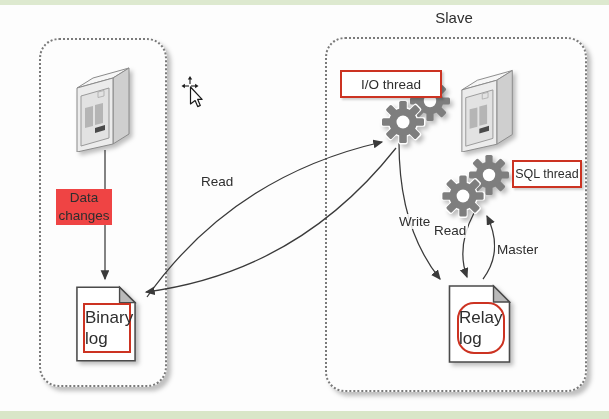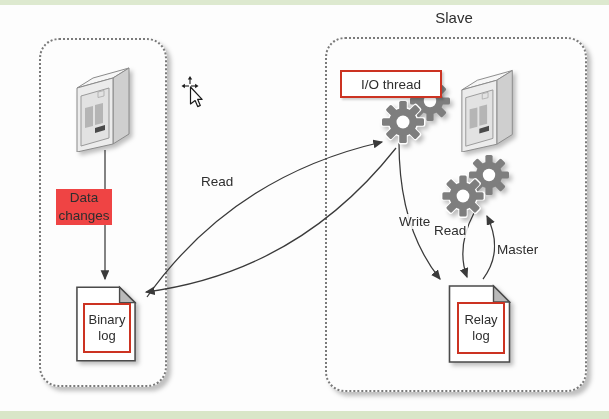--- a/index.html
+++ b/index.html
@@ -39,25 +39,25 @@
     position:absolute;border:2px solid var(--highlight-red,#cc3322);
     background:#fff;display:flex;align-items:center;justify-content:center;
     font-size:13.5px;color:#2e2e2e;white-space:nowrap;
     box-shadow:2px 2px 2px rgba(0,0,0,.18);
   }
   .label-io{left:340px;top:70px;width:98px;height:24px;}
   .label-sql{left:512px;top:160px;width:66px;height:24px;font-size:12.5px;}
 
   .doc-text{
     position:absolute;border:2.5px solid var(--highlight-red,#cc3322);
-    background:#fff;display:flex;flex-direction:column;align-items:center;
-    justify-content:center;font-size:13px;line-height:1.25;color:#2e2e2e;
+    background:#fff;display:flex;flex-direction:column;
+    justify-content:center;font-size:17px;line-height:1.25;color:#2e2e2e;
   }
   .doc-text.binary{left:83px;top:303px;width:44px;height:46px;}
-  .doc-text.relay{left:457px;top:302px;width:44px;height:48px;}
+  .doc-text.relay{left:457px;top:302px;width:44px;height:48px;border-radius:17px;}
 
   .arrow-label{
     position:absolute;font-size:13.5px;color:#2e2e2e;background:rgba(253,253,253,.85);
     padding:0 2px;white-space:nowrap;
   }
   .lbl-read-master{left:199px;top:174px;}
   .lbl-write{left:373px;top:214px;margin-left:24px;}
   .lbl-read-slave{left:432px;top:223px;}
   .lbl-replay{left:495px;top:242px;}
 
@@ -157,20 +157,21 @@
     <use href="#gearCasing" transform="translate(25,44) scale(1.02)"></use>
     <use href="#gear" transform="translate(25,44) scale(1.05)"></use>
   </svg>
   <div class="red-label label-io">I/O thread</div>
 
   <svg class="icon-svg gears-sql">
     <use href="#gear" transform="translate(51,23)"></use>
     <use href="#gearCasing" transform="translate(25,44) scale(1.0)"></use>
     <use href="#gear" transform="translate(25,44) scale(1.03)"></use>
   </svg>
+  <div class="red-label label-sql">SQL thread</div>
 
   <svg class="icon-svg doc-relay">
     <use href="#doc" width="65" height="80"></use>
   </svg>
   <div class="doc-text relay">
     <div>Relay</div>
     <div>log</div>
   </div>
 
   <div class="arrow-label lbl-read-master">Read</div>

